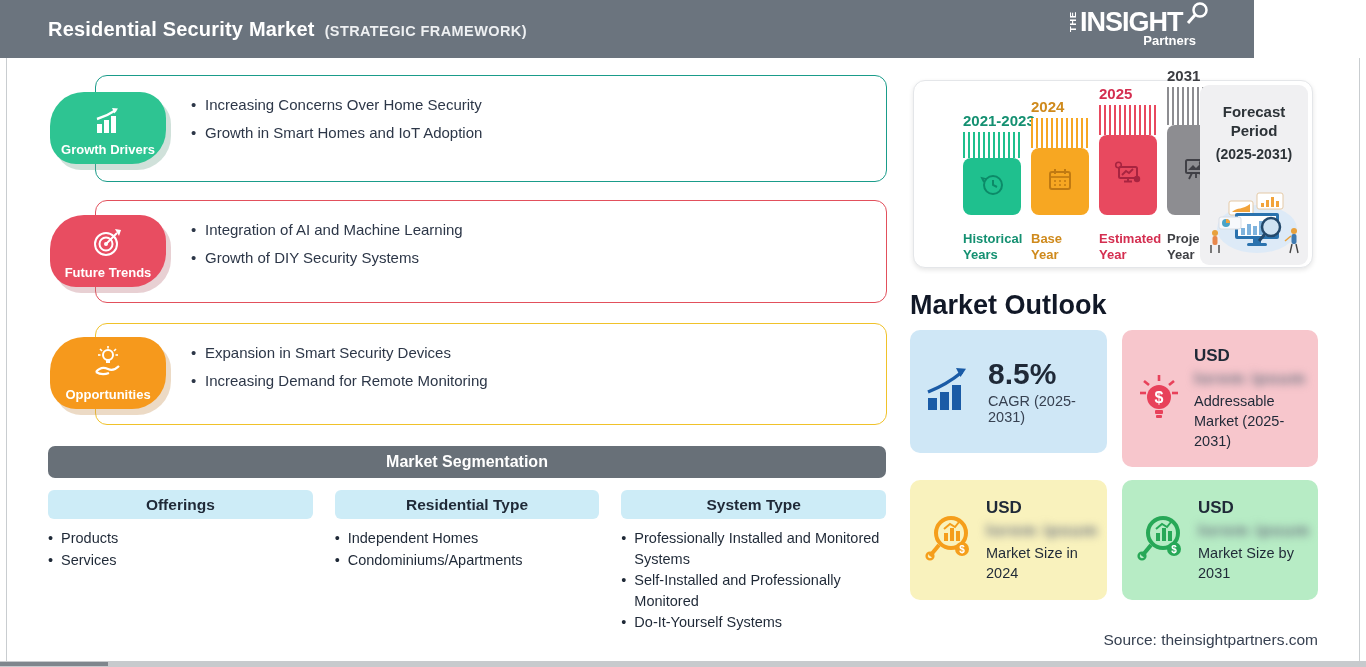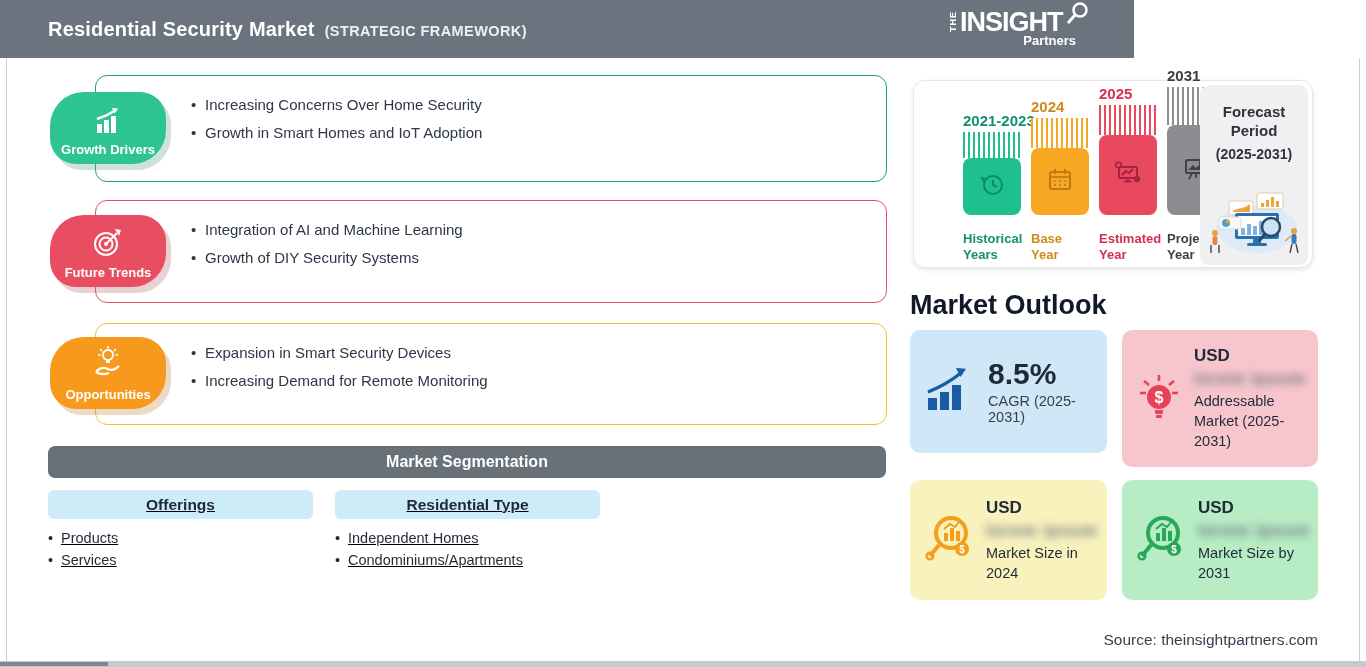--- a/index.html
+++ b/index.html
@@ -1,21 +1,21 @@
 <!DOCTYPE html>
 <html><head>
 <meta charset="utf-8">
 <style>
   * { margin:0; padding:0; box-sizing:border-box; }
   html,body { width:1366px; height:667px; overflow:hidden; background:#ffffff;
               font-family:"Liberation Sans","DejaVu Sans",sans-serif; }
   #canvas { position:relative; width:1366px; height:667px; background:#fff; }
 
   
-  .hdr { position:absolute; left:0; top:0; width:1134px; height:58px; background:#6b747e;
+  .hdr { position:absolute; left:0; top:0; width:1254px; height:58px; background:#6b747e;
          display:flex; align-items:center; }
   .hdr-title-wrap { margin-left:48px; display:flex; align-items:baseline; gap:10px; }
   .hdr-title { color:#ffffff; font-size:20px; font-weight:bold; letter-spacing:.2px; }
   .hdr-sub { color:#eef0f2; font-size:14.5px; font-weight:600; letter-spacing:.4px; }
   .logo { position:absolute; right:56px; top:9px; width:130px; color:#fff; }
   .logo-row { display:flex; align-items:flex-end; }
   .logo-the { writing-mode:vertical-rl; transform:rotate(180deg); font-size:9px; font-weight:bold;
               letter-spacing:1px; line-height:10px; margin-right:2px; margin-bottom:3px; text-transform:uppercase; }
   .logo-insight { font-size:27px; font-weight:bold; letter-spacing:-1px; line-height:26px; }
   .logo-loupe { position:absolute; right:-12px; top:-7px; }
@@ -42,21 +42,21 @@
   .badge-label { color:#fff; font-size:13px; font-weight:bold; white-space:nowrap; }
   .bd1 { top:92px;  background:#2ec492; box-shadow:5px 6px 0 rgba(120,170,150,.35); }
   .bd2 { top:215px; background:#e84d61; box-shadow:5px 6px 0 rgba(190,120,130,.35); }
   .bd3 { top:337px; background:#f6991c; box-shadow:5px 6px 0 rgba(200,150,90,.35); }
 
   
   .seg-bar { position:absolute; left:48px; top:446px; width:838px; height:32px; background:#687078;
              border-radius:7px; display:flex; align-items:center; justify-content:center; }
   .seg-bar span { color:#fff; font-size:16px; font-weight:bold; }
   .seg-cols { position:absolute; left:48px; top:490px; width:838px; display:flex; gap:22px; }
-  .seg-col { width:265px;text-decoration:underline; }
+  .seg-col { width:265px; }
   .seg-head { height:29px; background:#cdecf7; border-radius:6px; display:flex; align-items:center;
               justify-content:center; font-size:15.5px; font-weight:bold; color:#1f2937; }
   .seg-col ul { list-style:none; margin-top:9px; }
   .seg-col li { position:relative; padding-left:13px; font-size:14.5px; color:#1f2937; line-height:20.5px; margin-bottom:1px; }
   .seg-col li::before { content:"•"; position:absolute; left:0; }
 
   
   .tl-panel { position:absolute; left:913px; top:80px; width:400px; height:188px; background:#fff;
               border:1px solid #e4e6e9; border-radius:12px; box-shadow:0 2px 5px rgba(0,0,0,.10); }
   .tl-bars { position:absolute; left:13px; top:0; height:184px; display:flex; gap:10px; align-items:flex-end; }
@@ -198,20 +198,28 @@
       <ul>
         <li>Products</li>
         <li>Services</li>
       </ul>
     </div>
     <div class="seg-col">
       <div class="seg-head">Residential Type</div>
       <ul>
         <li>Independent Homes</li>
         <li>Condominiums/Apartments</li>
+      </ul>
+    </div>
+    <div class="seg-col">
+      <div class="seg-head">System Type</div>
+      <ul>
+        <li>Professionally Installed and Monitored Systems</li>
+        <li>Self-Installed and Professionally Monitored</li>
+        <li>Do-It-Yourself Systems</li>
       </ul>
     </div>
   </div>
 
   <div class="tl-panel">
     <div class="tl-bars">
       <div class="tgroup b1">
         <div class="tyear">2021-2023</div>
         <div class="tstripes"></div>
         <div class="tsolid">

